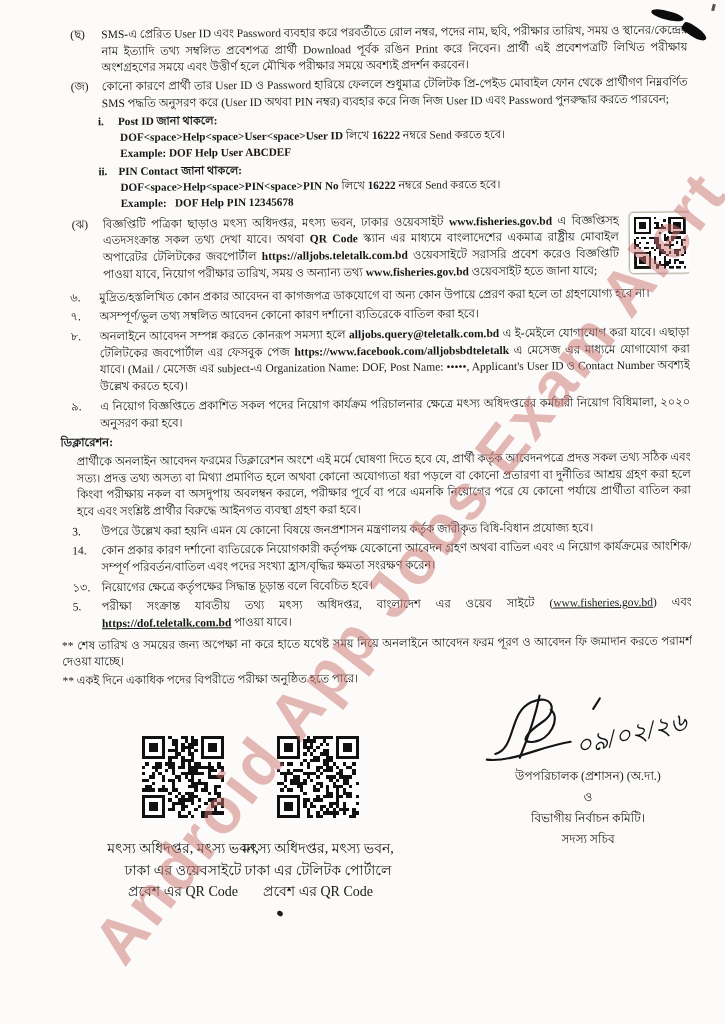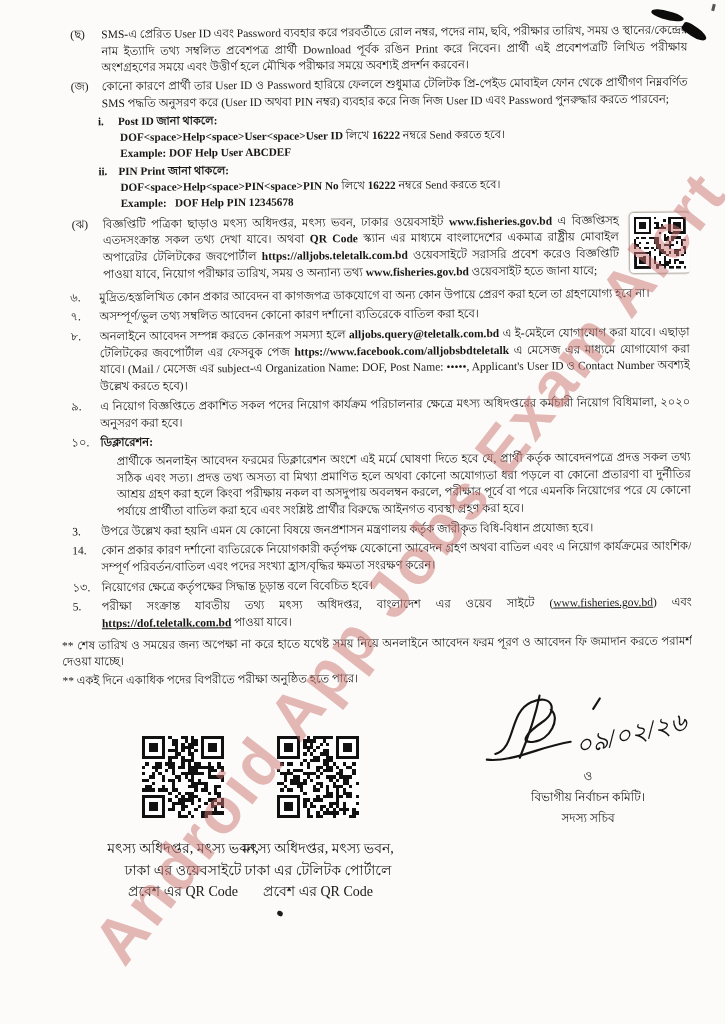--- a/index.html
+++ b/index.html
@@ -97,21 +97,21 @@
           <span class="opt-no">i.</span>
           <div class="opt-body">
             <p><span class="b">Post ID জানা থাকলে:</span></p>
             <p class="cmd"><span class="b">DOF&lt;space&gt;Help&lt;space&gt;User&lt;space&gt;User ID</span><span> লিখে </span><span class="b">16222</span><span> নম্বরে Send করতে হবে।</span></p>
             <p class="example">Example: DOF Help User ABCDEF</p>
           </div>
         </div>
         <div class="opt">
           <span class="opt-no">ii.</span>
           <div class="opt-body">
-            <p><span class="b">PIN Print জানা থাকলে:</span></p>
+            <p><span class="b">PIN Contact জানা থাকলে:</span></p>
             <p class="cmd"><span class="b">DOF&lt;space&gt;Help&lt;space&gt;PIN&lt;space&gt;PIN No</span><span> লিখে </span><span class="b">16222</span><span> নম্বরে Send করতে হবে।</span></p>
             <p class="example">Example:   DOF Help PIN 12345678</p>
           </div>
         </div>
       </div>
 
     <div class="letter-item">
       <span class="letter-label">(ঝ)</span>
       <div class="letter-body">
         <span class="qr-sticker">
@@ -256,21 +256,20 @@
             <p class="just"><span>অনলাইনে আবেদন সম্পন্ন করতে কোনরূপ সমস্যা হলে </span><span class="b">alljobs.query@teletalk.com.bd</span><span> এ ই-মেইলে যোগাযোগ করা যাবে। এছাড়া টেলিটকের জবপোর্টাল এর ফেসবুক পেজ </span><span class="b">https://www.facebook.com/alljobsbdteletalk</span><span> এ মেসেজ এর মাধ্যমে যোগাযোগ করা যাবে। (Mail / মেসেজ এর subject-এ Organization Name: DOF, Post Name: •••••, Applicant's User ID ও Contact Number অবশ্যই উল্লেখ করতে হবে)।</span></p>
           </div>
         </div>
         <div class="num-item">
           <span class="num">৯.</span>
           <div class="num-body">
             <p class="just"><span>এ নিয়োগ বিজ্ঞপ্তিতে প্রকাশিত সকল পদের নিয়োগ কার্যক্রম পরিচালনার ক্ষেত্রে মৎস্য অধিদপ্তরের কর্মচারী নিয়োগ বিধিমালা, ২০২০ অনুসরণ করা হবে।</span></p>
           </div>
         </div>
         <div class="num-item">
-          <span class="num">১০.</span>
           <div class="num-body">
             <p class="just"><span class="b">ডিক্লারেশন:</span></p>
             <p class="sub-para">প্রার্থীকে অনলাইন আবেদন ফরমের ডিক্লারেশন অংশে এই মর্মে ঘোষণা দিতে হবে যে, প্রার্থী কর্তৃক আবেদনপত্রে প্রদত্ত সকল তথ্য সঠিক এবং সত্য। প্রদত্ত তথ্য অসত্য বা মিথ্যা প্রমাণিত হলে অথবা কোনো অযোগ্যতা ধরা পড়লে বা কোনো প্রতারণা বা দুর্নীতির আশ্রয় গ্রহণ করা হলে কিংবা পরীক্ষায় নকল বা অসদুপায় অবলম্বন করলে, পরীক্ষার পূর্বে বা পরে এমনকি নিয়োগের পরে যে কোনো পর্যায়ে প্রার্থীতা বাতিল করা হবে এবং সংশ্লিষ্ট প্রার্থীর বিরুদ্ধে আইনগত ব্যবস্থা গ্রহণ করা হবে।</p>
           </div>
         </div>
         <div class="num-item">
           <span class="num">3.</span>
           <div class="num-body">
             <p class="just"><span>উপরে উল্লেখ করা হয়নি এমন যে কোনো বিষয়ে জনপ্রশাসন মন্ত্রণালয় কর্তৃক জারীকৃত বিধি-বিধান প্রযোজ্য হবে।</span></p>
           </div>
@@ -751,20 +750,21 @@
 
     <div class="signature-block">
       <svg class="sig-svg" viewBox="0 0 230 85">
         <path d="M16 68 C38 62 30 24 54 13 C76 3 84 22 66 34 C50 45 40 57 57 55 C74 53 86 30 75 21"></path>
         <path d="M63 6 C59 26 51 50 42 72"></path>
         <path d="M7 74 C34 77 64 60 96 55"></path>
         <path d="M120 20 l7 -11"></path>
         <text x="100" y="58" font-size="27" transform="rotate(-13 150 48)">০৯/০২/২৬</text>
       </svg>
       <div id="sig-lines">
+          <p>উপপরিচালক (প্রশাসন) (অ.দা.)</p>
           <p>ও</p>
           <p>বিভাগীয় নির্বাচন কমিটি।</p>
           <p>সদস্য সচিব</p>
         </div>
     </div>
   </div>
 
   <div class="watermark">Android App Jobs Exam Alert</div>
 
   <div class="ink ink-a"></div>

